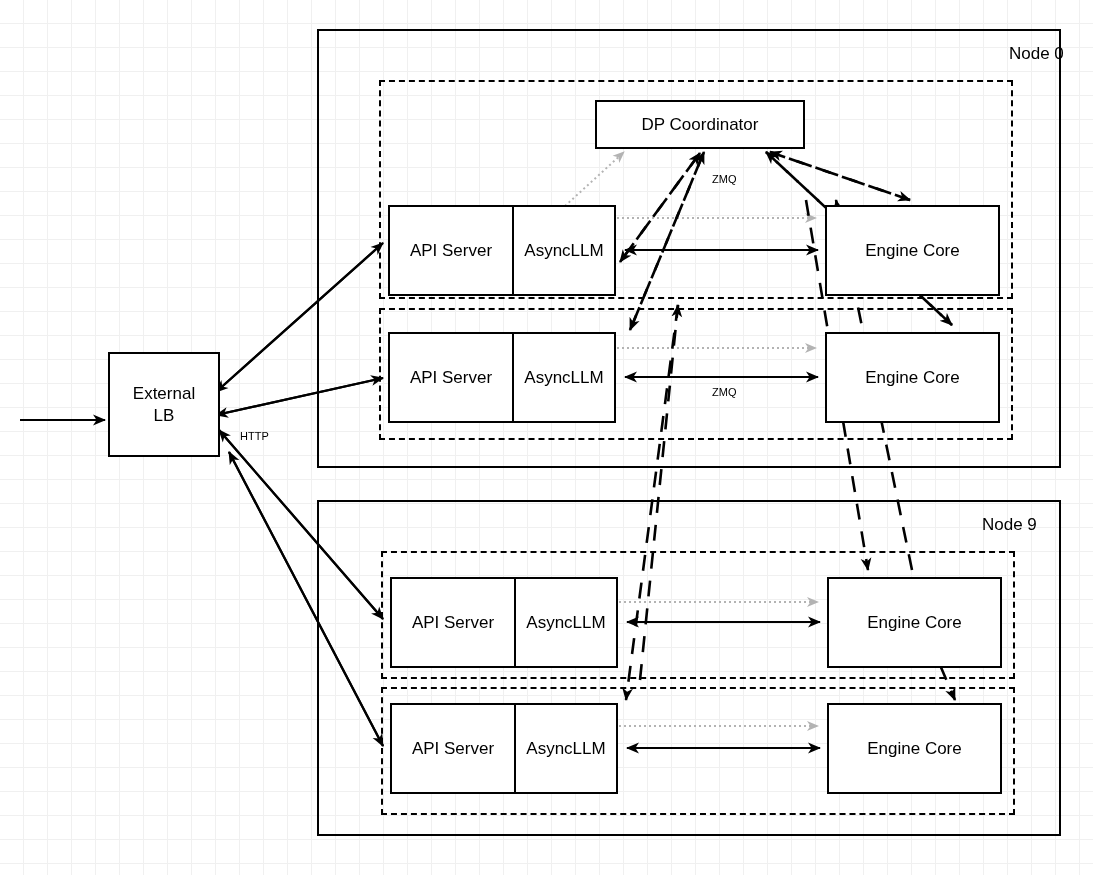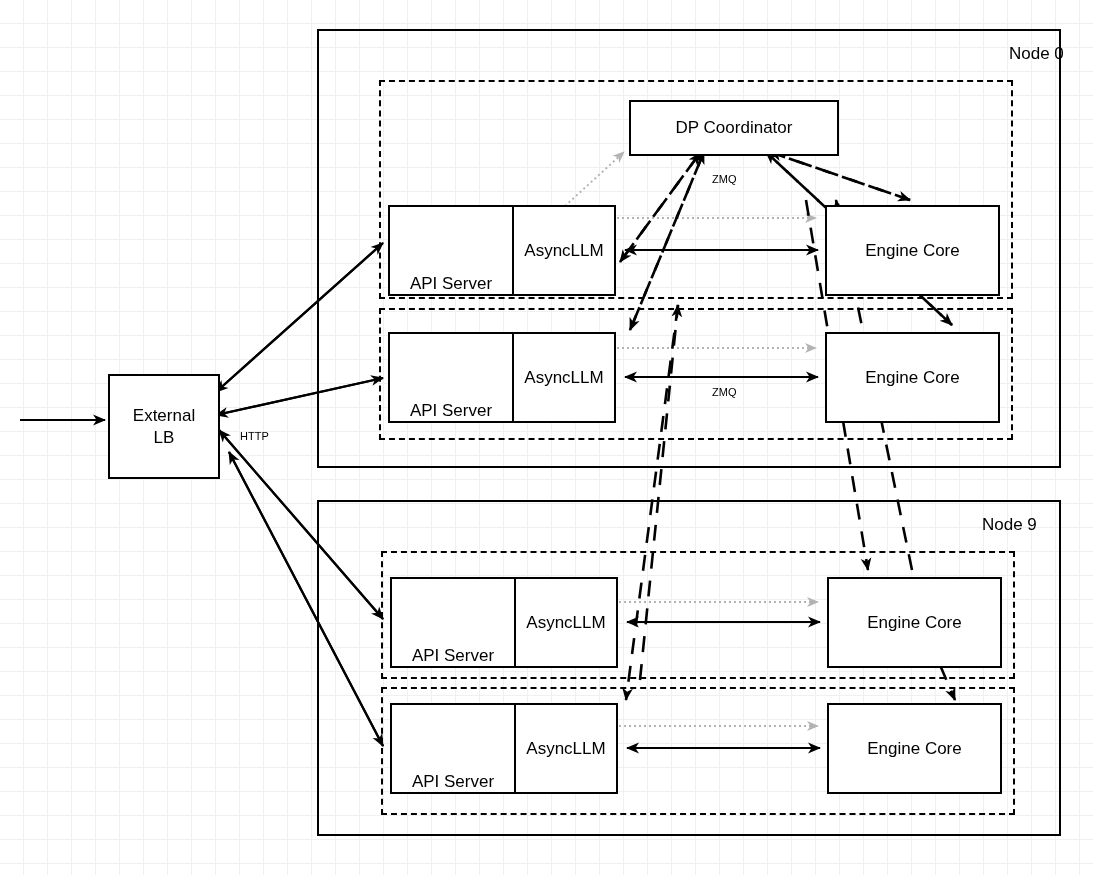--- a/index.html
+++ b/index.html
@@ -73,21 +73,20 @@
     align-items: center;
     justify-content: center;
     font-size: 17px;
     color: #000000;
     box-sizing: border-box;
     white-space: nowrap;
   }
   .split-cell.left {
     flex: 0 0 124px;
     border-right: 2px solid #000000;
-    align-items: flex-end;
   }
   .split-cell.right {
     flex: 1 1 auto;
   }
   .edge-label {
     position: absolute;
     font-size: 11px;
     color: #000000;
     background: transparent;
     white-space: nowrap;
@@ -172,30 +171,30 @@
       <line x1="952" y1="325" x2="766" y2="152" marker-end="url(#ah)"></line>
 
       <line x1="806" y1="200" x2="868" y2="570" marker-end="url(#ah)"></line>
 
       <line x1="912" y1="570" x2="836" y2="200" marker-end="url(#ah)"></line>
 
       <line x1="940" y1="665" x2="955" y2="700" marker-end="url(#ah)"></line>
     </g>
   </svg>
 
-  <div class="solid-box lb-box" style="left:108px; top:374px; width:112px; height:105px;">
+  <div class="solid-box lb-box" style="left:108px; top:352px; width:112px; height:105px;">
     <span>External</span>
     <span>LB</span>
   </div>
   <div class="edge-label" style="left:240px; top:430px;">HTTP</div>
 
   <div class="node-frame" style="left:317px; top:29px; width:744px; height:439px;"></div>
   <div class="node-label" style="left:976px; top:44px;margin-left:33px;">Node 0</div>
 
-  <div class="solid-box" style="left:629px; top:100px; width:210px; height:56px;">
+  <div class="solid-box" style="left:595px; top:100px; width:210px; height:49px;">
     <span>DP Coordinator</span>
   </div>
 
   <div class="group-dashed" style="left:379px; top:80px; width:634px; height:219px;"></div>
 
   <div class="split-box" style="left:388px; top:205px; width:228px; height:91px;">
     <div class="split-cell left">
       <span>API Server</span>
     </div>
     <div class="split-cell right">

